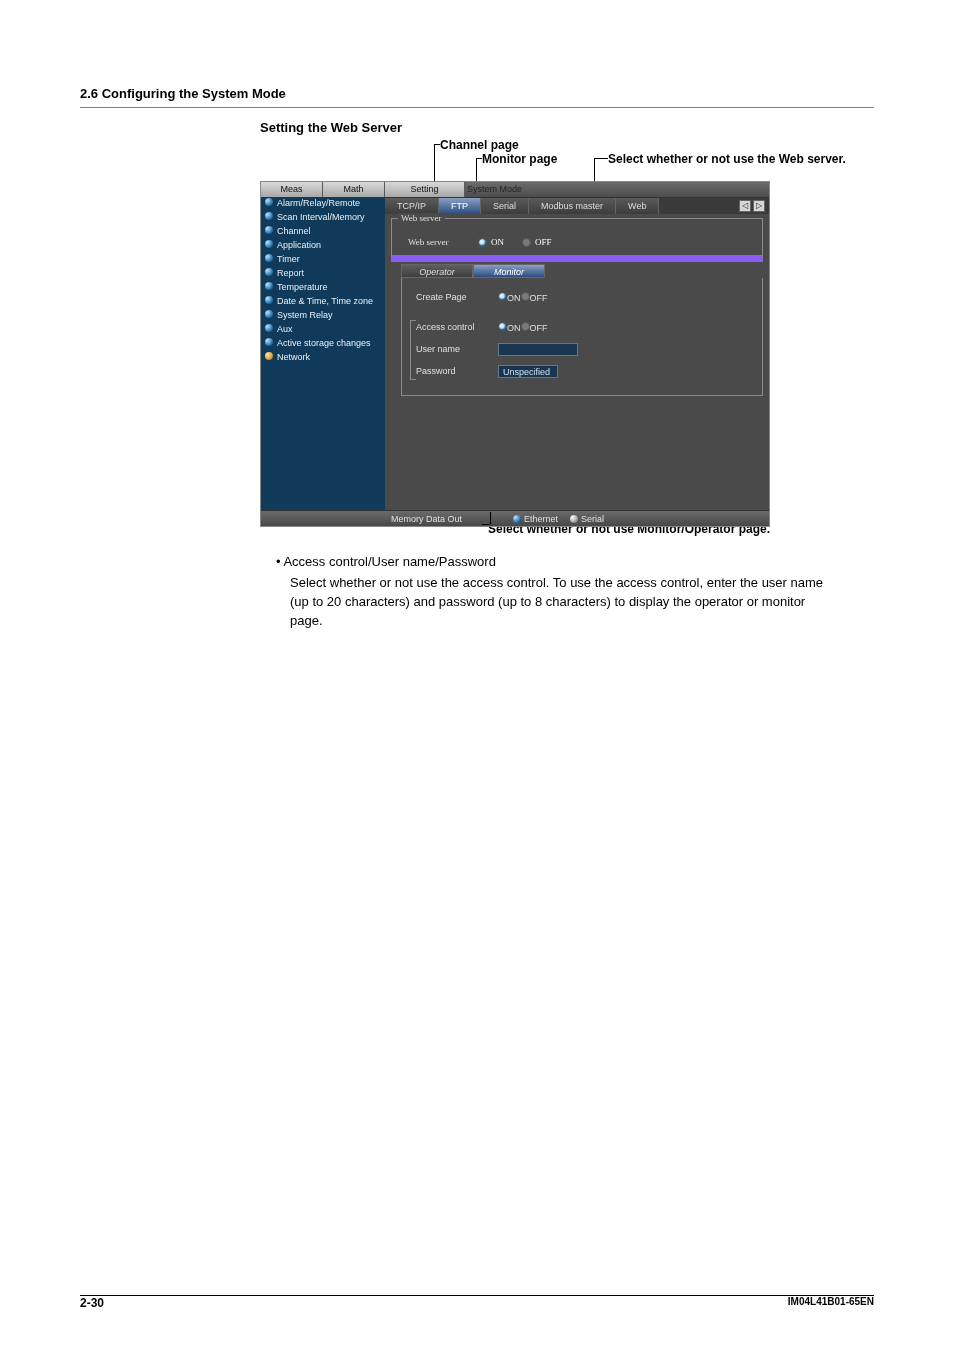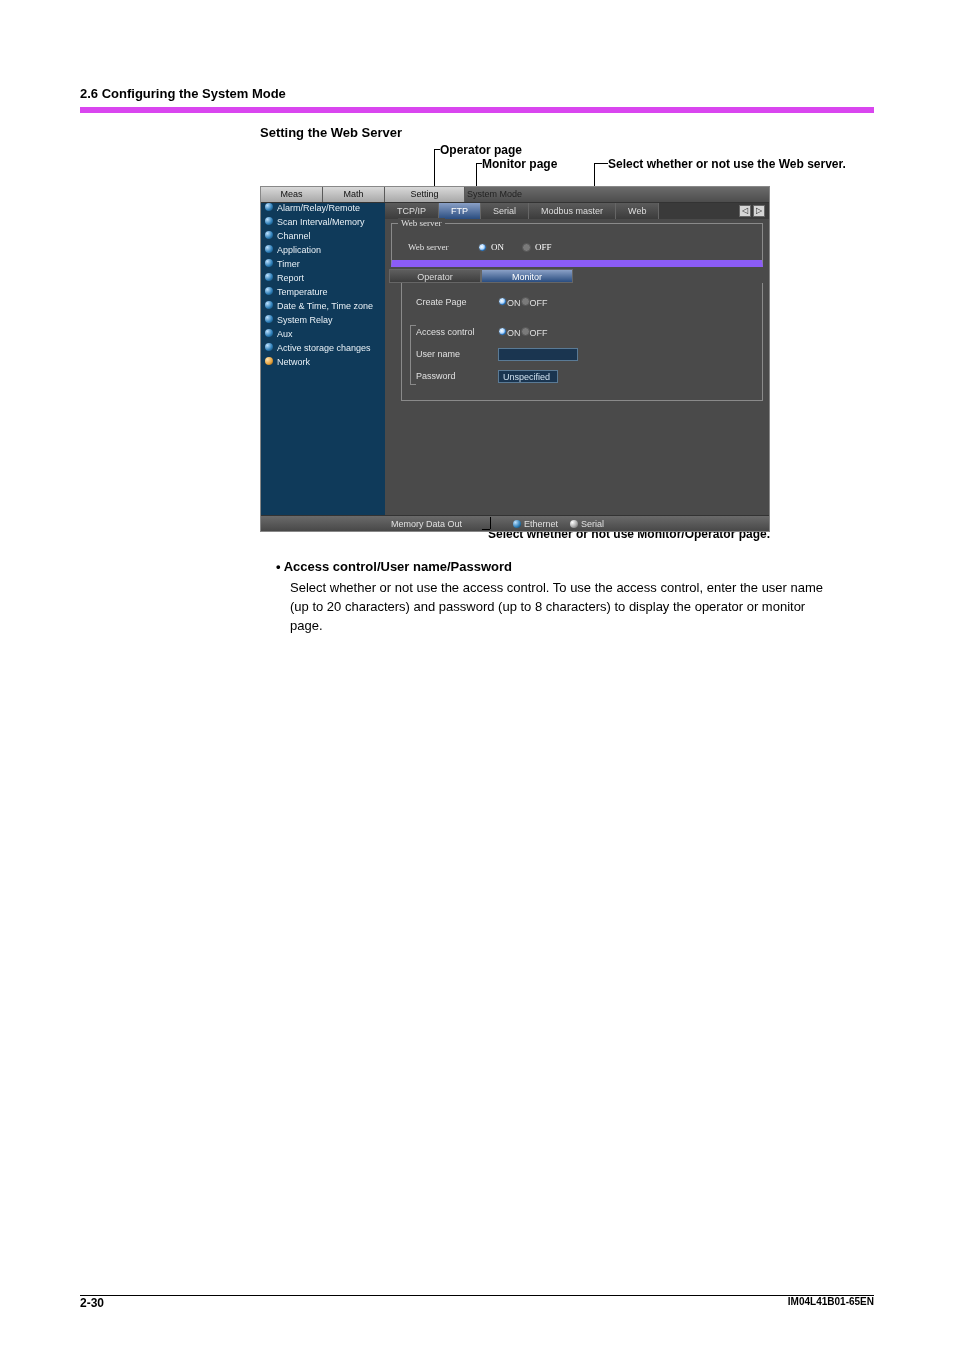--- a/index.html
+++ b/index.html
@@ -12,21 +12,21 @@
     width: 954px;
   }
   .page {
     padding: 86px 80px 40px 80px;
     position: relative;
     min-height: 1350px;
   }
   .section-header {
     font-size: 13px;
     font-weight: bold;
-    border-bottom: 6px solid #d946ef;
+    border-bottom: 1px solid #d946ef;
     padding-bottom: 6px;
     margin-bottom: 12px;
   }
   .figure-block {
     margin-left: 180px;
     position: relative;
   }
   .fig-title {
     font-weight: bold;
     font-size: 13px;
@@ -165,22 +165,23 @@
   .row { position:absolute; left:0; right:0; display:flex; align-items:center; height:18px;}
   .row .lab { width:86px; padding-left:16px; font-size:9px;}
   .row .opt { display:flex; align-items:center; gap:4px; font-size:9px; color:#fff; margin-right:18px;}
   .radio {
     width:9px;height:9px;border-radius:5px;border:1px solid #555;background:#888;
     display:inline-block;
   }
   .radio.on { background: radial-gradient(circle at 40% 40%,#fff,#b0d8ff 40%,#1e6fc0 65%,#0a2a45);}
   .radio.off{ background:#7a7a7a;}
   .subtabs {
-    position:absolute; left:4px; top:50px; width:184px; height:14px;
-    display:flex;
+    position:absolute; left:16px; top:50px; width:144px; height:14px;
+    display:flex;
+    font-style:italic;
   }
   .subtab {
     flex:1; font-size:9px; text-align:center; line-height:14px;
     background:linear-gradient(#5e5e5e,#3e3e3e);
     color:#ddd;
     border:1px solid #666;
   }
   .subtab.active{
     background:linear-gradient(#8aa0c6,#2a4d80); color:#fff;
   }
@@ -224,21 +225,21 @@
     background:radial-gradient(circle at 30% 30%,#bde1ff,#2a7bb5 60%,#0d2f45);
   }
 
   .body-text {
     margin: 26px 0 0 196px;
     max-width: 560px;
     font-size: 13px;
     line-height: 1.45;
   }
   .body-text .bullet-head {
-    font-weight: bold;
+    font-weight: normal;
     margin-bottom: 2px;
   }
   .body-text .bullet-head::before {
     content: "•  ";
   }
   .body-text p {
     margin: 0 0 6px 14px;
   }
 
   .page-footer {
@@ -264,21 +265,21 @@
   <div class="figure-block">
     <div class="fig-title">Setting the Web Server</div>
 
     <div class="label-line l-op-h"></div>
     <div class="label-line l-op-v"></div>
     <div class="label-line l-mon-h"></div>
     <div class="label-line l-mon-v"></div>
     <div class="label-line l-sel1-h"></div>
     <div class="label-line l-sel1-v"></div>
 
-    <div class="annot annot-op">Operator page</div>
+    <div class="annot annot-op">Channel page</div>
     <div class="annot annot-mon">Monitor page</div>
     <div class="annot annot-sel1">Select whether or not use the Web server.</div>
     <div class="annot annot-sel2">Select whether or not use Monitor/Operator page.</div>
 
     <div class="shot">
 
       <div class="topbar">
         <div class="ttab">Meas</div>
         <div class="ttab">Math</div>
         <div style="width:60px"></div>

